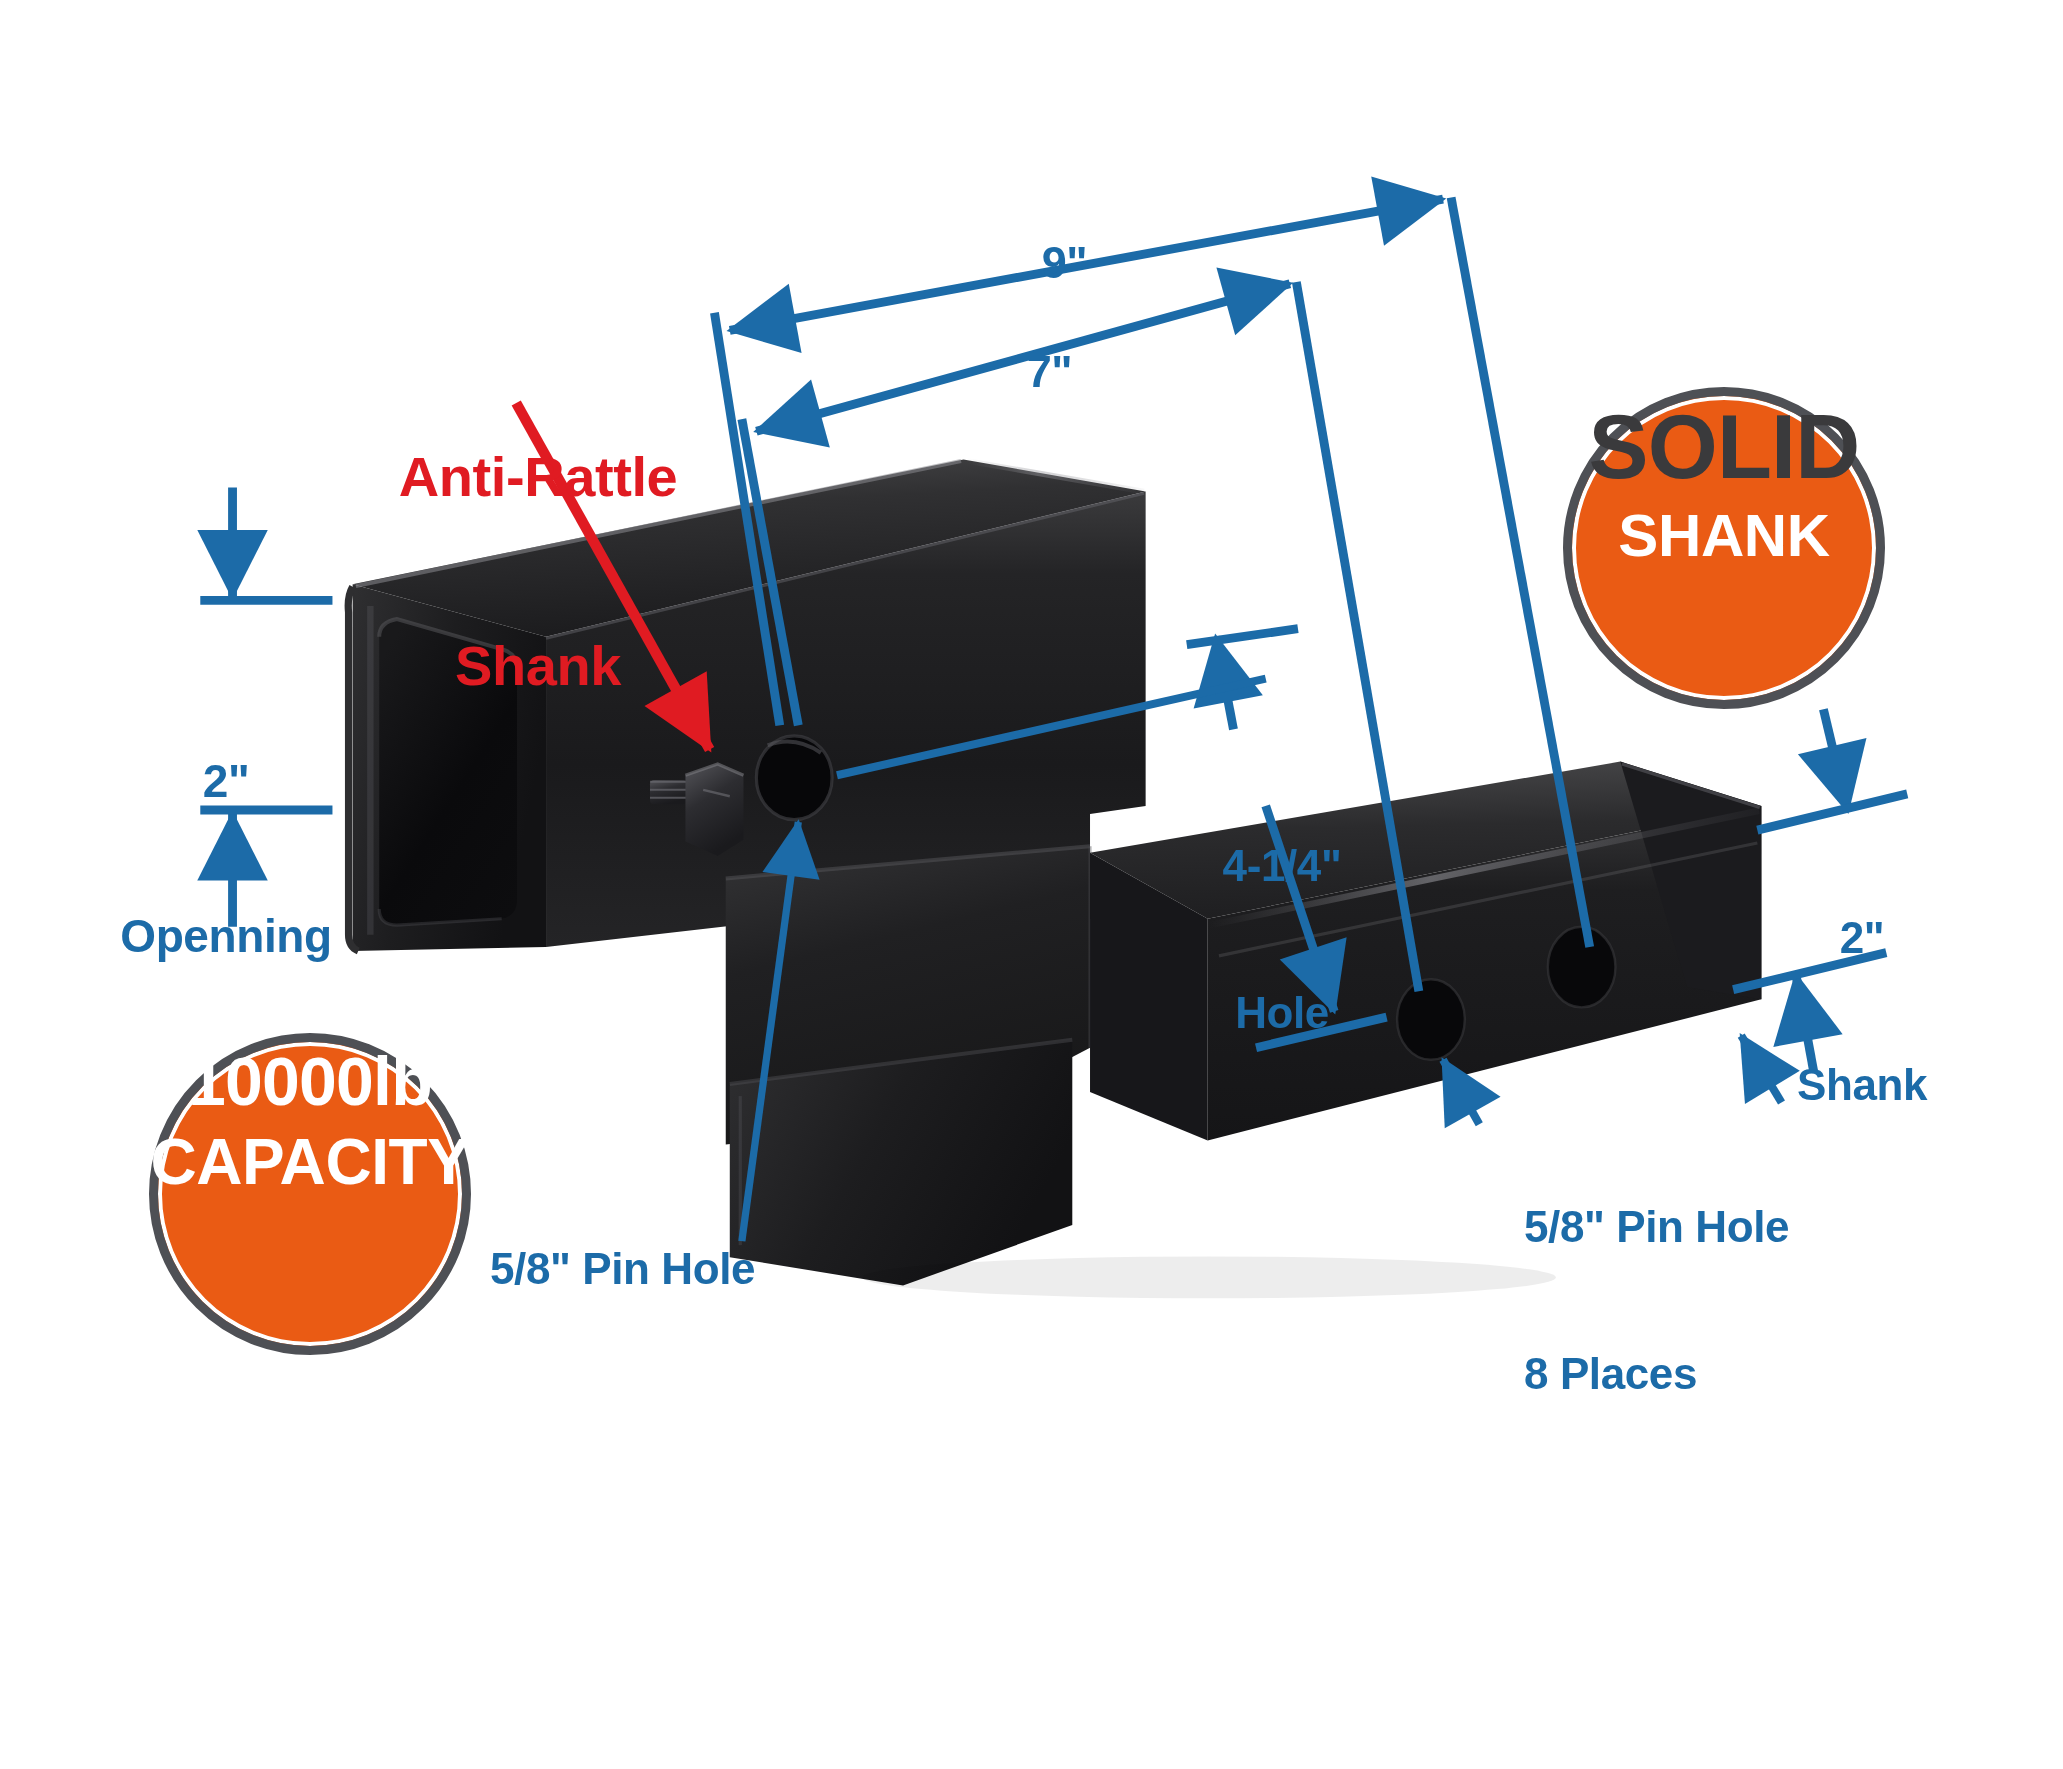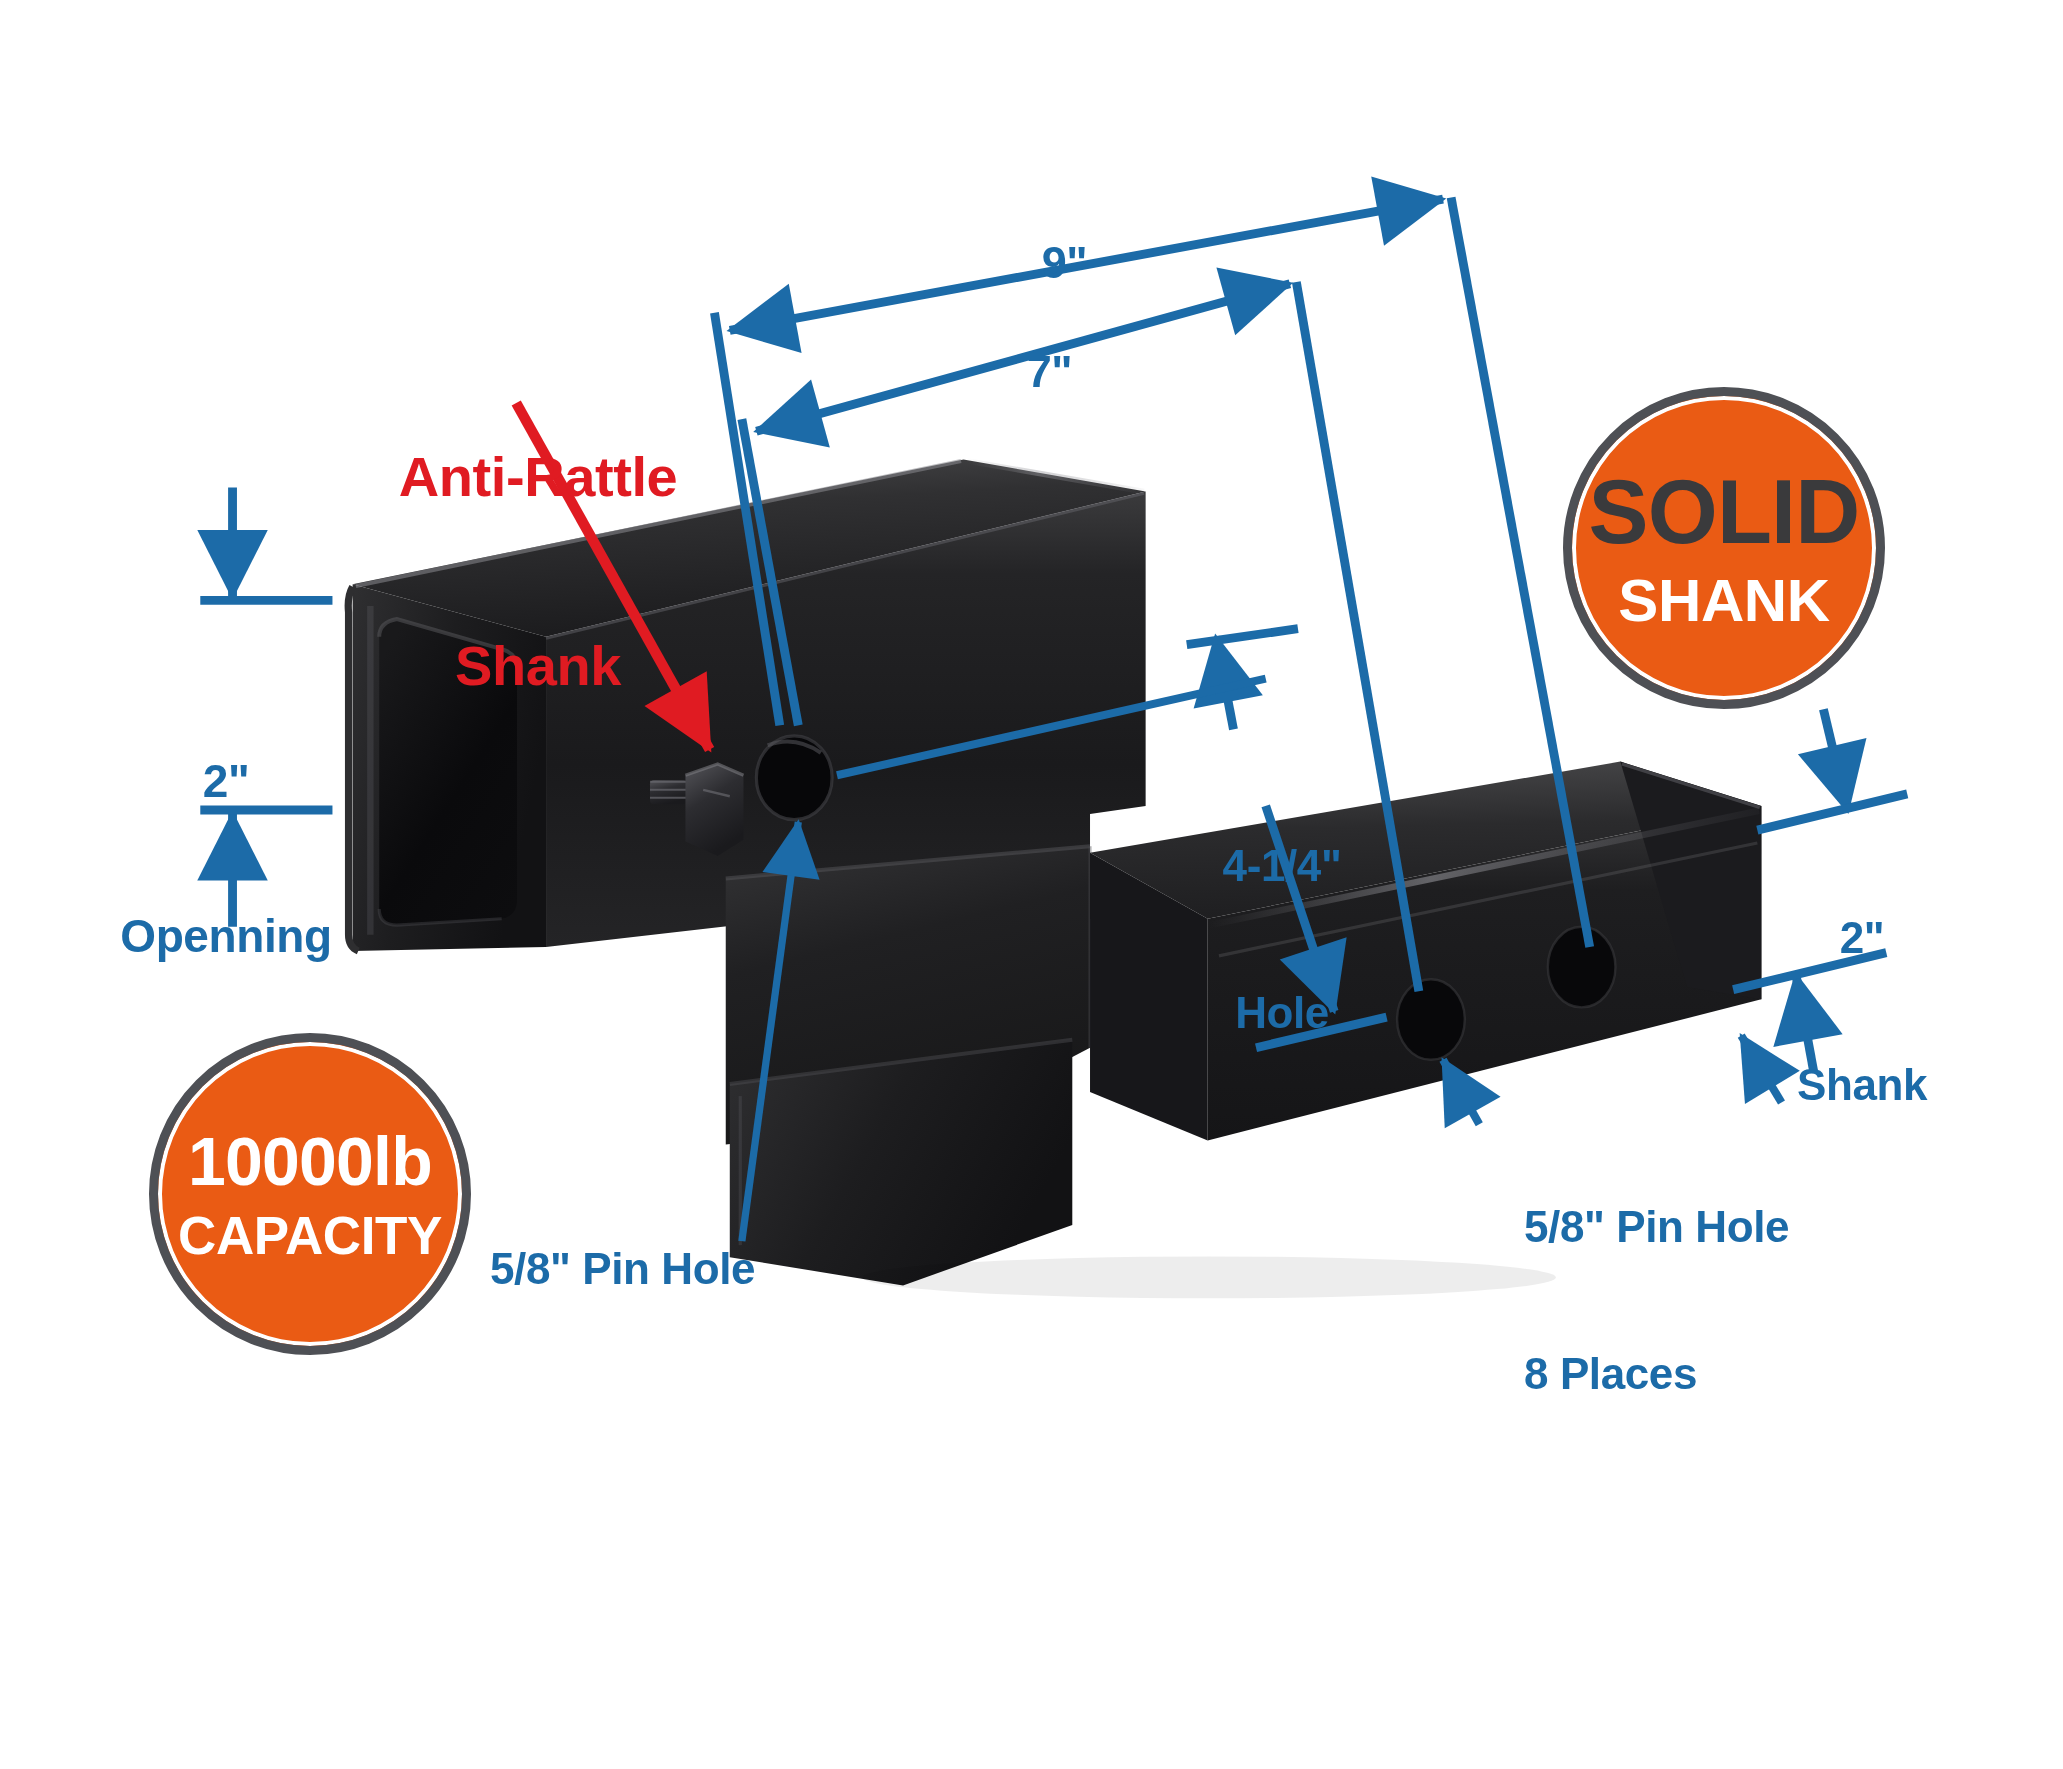--- a/index.html
+++ b/index.html
@@ -40,21 +40,21 @@
   
   .badge {
     position: absolute;
     border-radius: 50%;
     background: #EA5B14;
     border: 9px solid #4E5055;
     box-shadow: 0 0 0 4px #ffffff inset;
     display: flex;
     flex-direction: column;
     align-items: center;
-    justify-content: center;
+    justify-content: flex-start;
     box-sizing: border-box;
     text-align: center;
   }
   .badge-line1 {
     font-family: "Liberation Sans", sans-serif;
     font-weight: bold;
     letter-spacing: -0.8px;
   }
   .badge-line2 {
     font-family: "Liberation Sans", sans-serif;
@@ -72,21 +72,21 @@
     font-size: 60px; color: #FFFFFF;
   }
   #badge-capacity {
     left: 149px; top: 1033px;
     width: 322px; height: 322px;
   }
   #badge-capacity .badge-line1 {
     font-size: 68px; color: #FFFFFF; margin-bottom: 4.8px;
   }
   #badge-capacity .badge-line2 {
-    font-size: 53px; color: #FFFFFF;
+    font-size: 64px; color: #FFFFFF;
   }
 </style>
 </head>
 <body>
 
 <div id="stage">
 
   <svg id="diagram-svg" viewBox="0 0 2560 2195">
     <defs>
 

